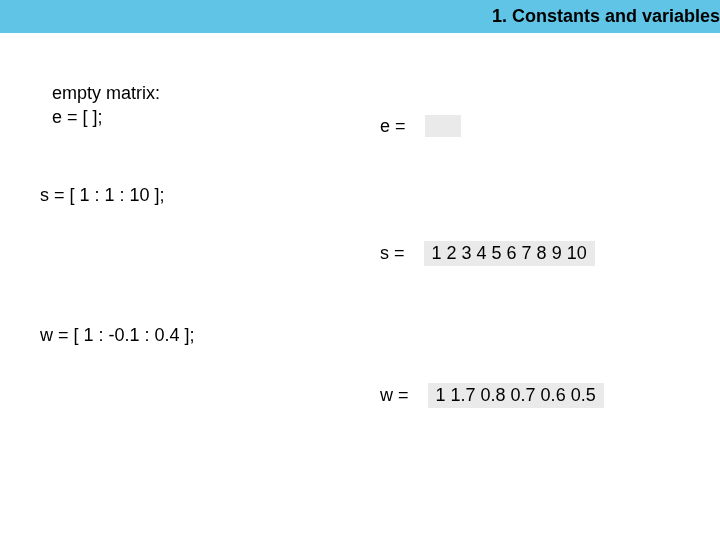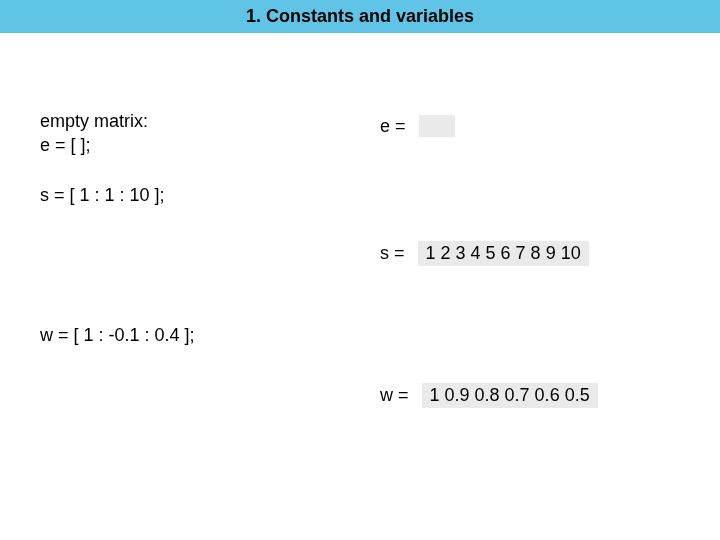--- a/index.html
+++ b/index.html
@@ -8,59 +8,59 @@
       height: 540px;
       font-family: Arial, sans-serif;
       font-size: 18px;
       background: #fff;
       position: relative;
     }
     .title-bar {
       background: #5fc4e6;
       width: 100%;
       padding: 6px 0;
-      text-align: center;
+      text-align: right;
       font-weight: bold;
       color: #000;
       font-size: 18px;
     }
     .content {
       position: relative;
       width: 100%;
     }
     .left-col {
       position: absolute;
       left: 40px;
       width: 340px;
     }
     .right-col {
       position: absolute;
       left: 380px;
       width: 320px;
     }
-    .block1-left { top: 76px; }
+    .block1-left { top: 48px; margin-left: 12px; }
     .block1-right { top: 82px; }
     .block2-left { top: 150px; }
     .block2-right { top: 208px; }
     .block3-left { top: 290px; }
     .block3-right { top: 350px; }
     .code-line {
       line-height: 24px;
       color: #000;
     }
     .result-label {
       display: inline-block;
       vertical-align: middle;
     }
     .result-box {
       display: inline-block;
       background: #eaeaea;
       padding: 2px 8px;
       vertical-align: middle;
-      margin-left: 8px;
+      margin-left: 14px;
       min-height: 22px;
     }
     .empty-box {
       width: 36px;
       height: 22px;
     }
   </style>
 </head>
 <body>
 
@@ -83,16 +83,16 @@
   <div class="right-col block2-right">
     <span class="result-label">s =</span>
     <span class="result-box">1  2  3  4  5  6  7  8  9  10</span>
   </div>
 
   <div class="left-col block3-left">
     <div class="code-line">w = [ 1 : -0.1 : 0.4 ];</div>
   </div>
   <div class="right-col block3-right">
     <span class="result-label">w =</span>
-    <span class="result-box">1  0.9  0.8  0.7  0.6  0.5</span>
+    <span class="result-box">1  1.7  0.8  0.7  0.6  0.5</span>
   </div>
 
 </div>
 
 </body></html>

